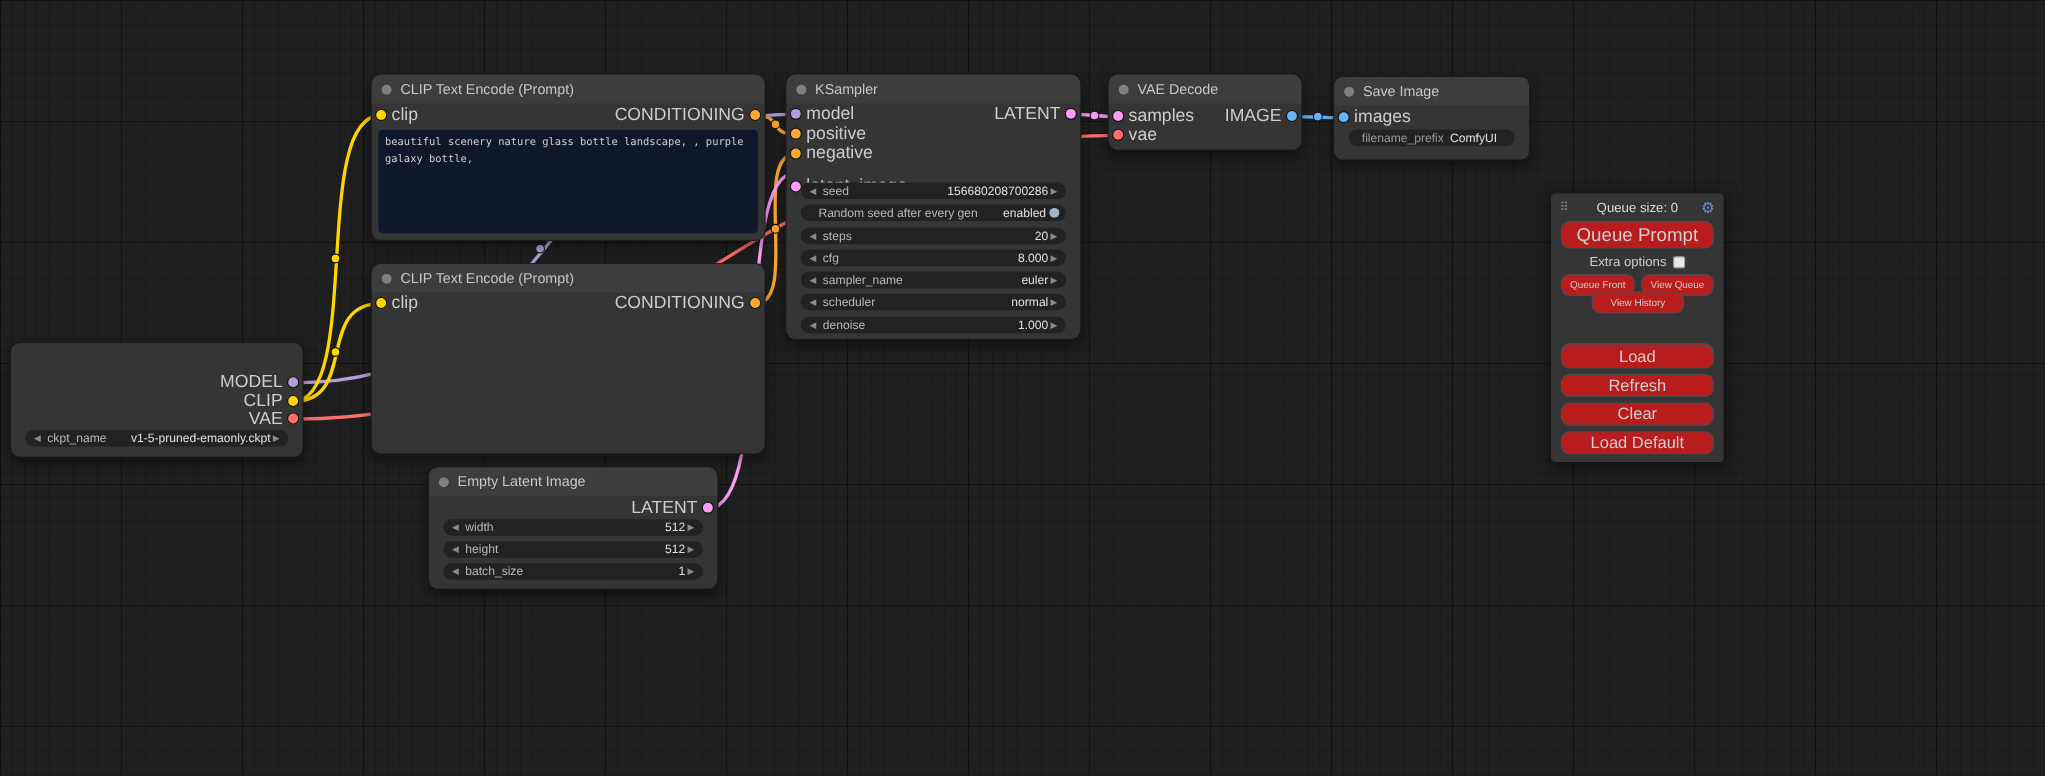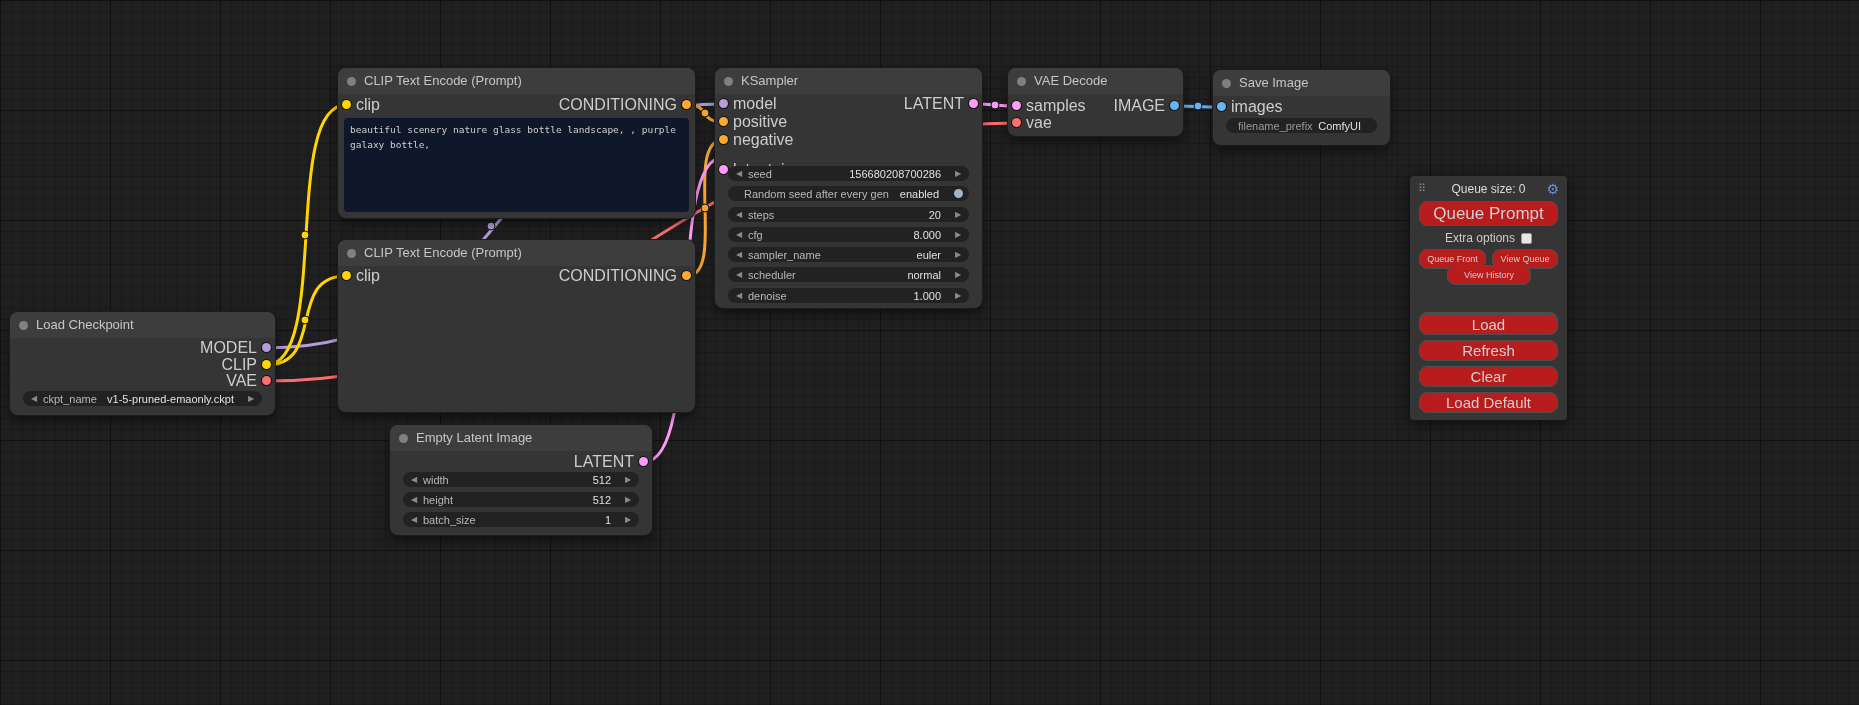--- a/index.html
+++ b/index.html
@@ -29,21 +29,21 @@
     box-shadow:0 0 0 1px #141414; }
   .slot.in  { left:0; padding-left:18px; }
   .slot.in .slot-dot { left:4px; }
   .slot.out { right:0; padding-right:18px; text-align:right; }
   .slot.out .slot-dot { right:4px; }
   .widget { position:absolute; left:13px; right:13px; height:15px; background:#222;
     border-radius:8px; display:flex; align-items:center; font-size:11px; color:#b8b8b8; padding:0 6px; }
   .w-arrow { font-size:8px; color:#8a8a8a; width:10px; text-align:center; line-height:15px; }
   .w-label { margin-left:4px; white-space:nowrap; }
   .w-spacer { flex:1; }
-  .w-value { color:#e0e0e0; margin-right:12px; white-space:nowrap; }
+  .w-value { color:#e0e0e0; margin-right:0; white-space:nowrap; }
   .toggle-dot { width:9px; height:9px; border-radius:50%; margin-left:3px; flex:0 0 auto; }
   .node-textarea { position:absolute; left:6px; right:6px; background:#0f172a; border-radius:4px;
     padding:4px 6px; font-family:"DejaVu Sans Mono", monospace; font-size:9.5px; line-height:15px;
     color:#cfcfcf; white-space:pre-wrap; overflow:hidden; }
 
   #menu-panel { position:absolute; left:1410px; top:176px; width:157px; height:244px;
     background:#353535; border-radius:4px; box-shadow:0 3px 14px rgba(0,0,0,0.6); z-index:3; }
   .menu-header { position:absolute; top:5px; left:8px; right:8px; height:16px; }
   .drag-handle { position:absolute; left:0; top:1px; font-size:11px; color:#8a8a8a; cursor:grab; }
   .queue-size { position:absolute; left:0; right:0; text-align:center; font-size:12px;
@@ -78,24 +78,20 @@
     <circle cx="491" cy="226" r="4" fill="#B39DDB"></circle>
     <circle cx="621" cy="252" r="4" fill="#FF6E6E"></circle>
     <circle cx="705" cy="113" r="4" fill="#FFA931"></circle>
     <circle cx="705" cy="208" r="4" fill="#FFA931"></circle>
     <circle cx="685" cy="310" r="4" fill="#FF9CF9"></circle>
     <circle cx="995" cy="105" r="4" fill="#FF9CF9"></circle>
     <circle cx="1198" cy="106" r="4" fill="#64B5F6"></circle>
   </svg>
 
   <div class="node" style="left:10px; top:312px; width:265px; height:103px;">
-    <div class="node-header">
-      <span class="collapse-dot" style="background: rgb(128, 128, 128);"></span>
-      <span class="node-title">Load Checkpoint</span>
-    </div>
     <div class="slot out" style="top:28px;">
       <span>MODEL</span>
       <span class="slot-dot" style="background: rgb(179, 157, 219);"></span>
     </div>
     <div class="slot out" style="top:45px;">
       <span>CLIP</span>
       <span class="slot-dot" style="background: rgb(255, 213, 0);"></span>
     </div>
     <div class="slot out" style="top:61px;">
       <span>VAE</span>

